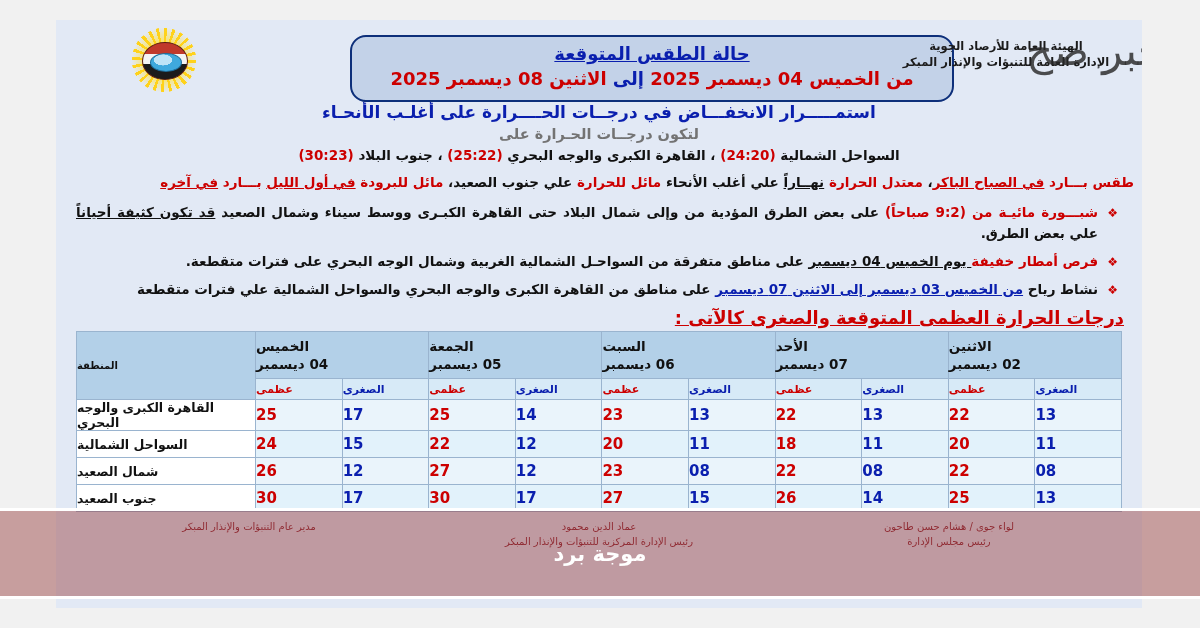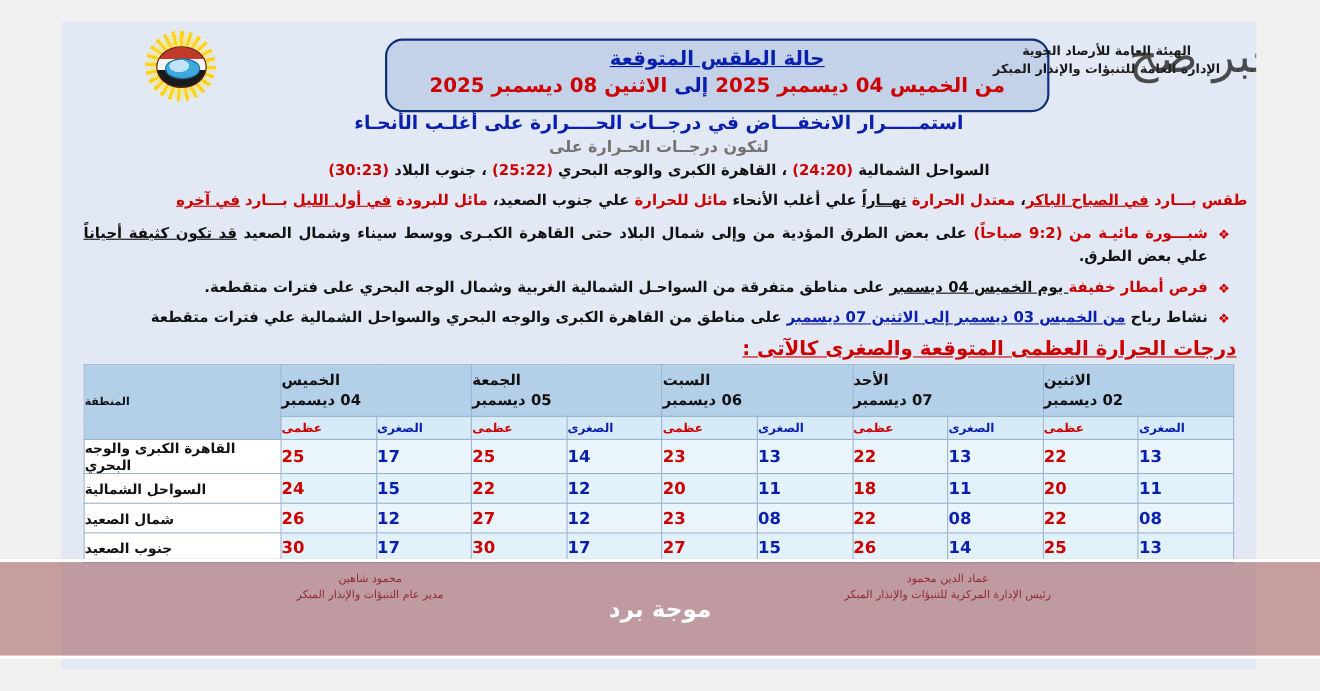--- a/index.html
+++ b/index.html
@@ -467,25 +467,28 @@
           <td class="val min">17</td>
           <td class="val max">30</td>
           <td class="region">جنوب الصعيد</td>
         </tr>
       </tbody>
     </table>
   </div>
 
   <div class="footer">
     <div>
+      <div class="nm">لواء جوى / هشام حسن طاحون</div>
+      <div class="rl">رئيس مجلس الإدارة</div>
+    </div>
+    <div>
       <div class="nm">عماد الدين محمود</div>
       <div class="rl">رئيس الإدارة المركزية للتنبؤات والإنذار المبكر</div>
     </div>
     <div>
-      <div class="nm">محمود شاهين</div>
       <div class="rl">مدير عام التنبؤات والإنذار المبكر</div>
     </div>
   </div>
 
 </div>
 
 <div class="cold-band">
   <div class="label">موجة برد</div>
 </div>
 

